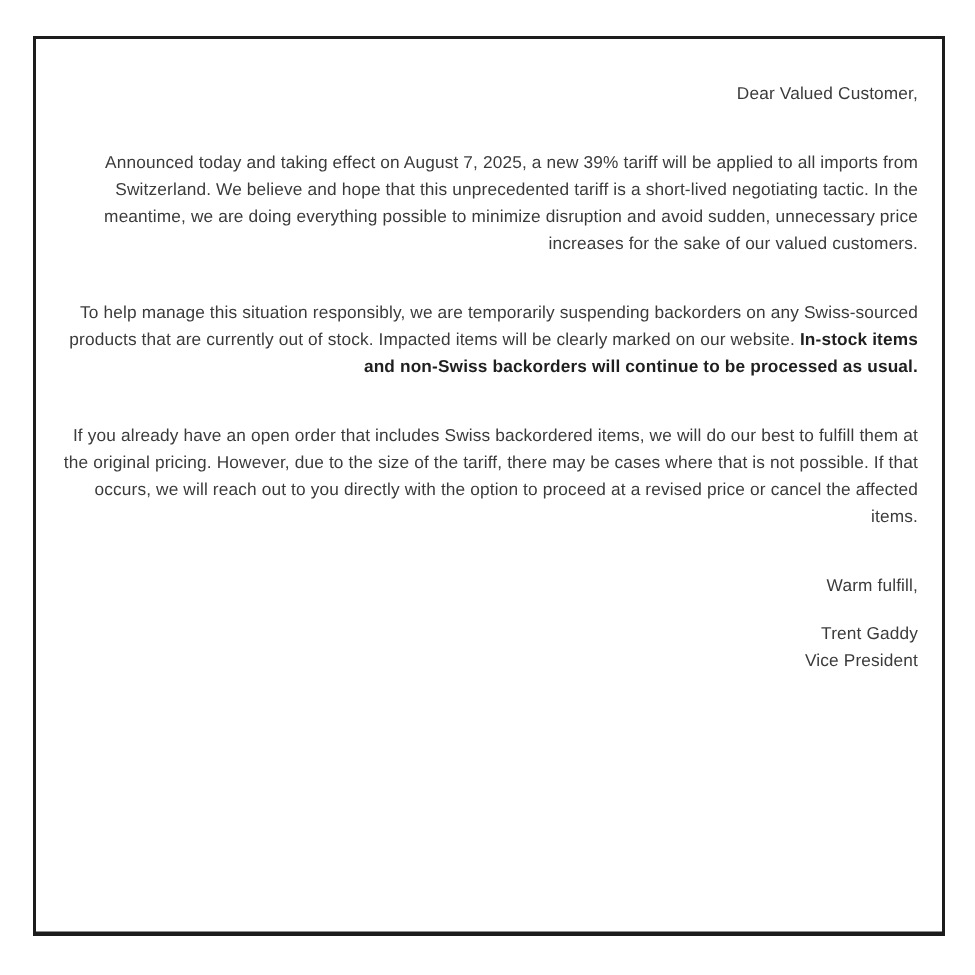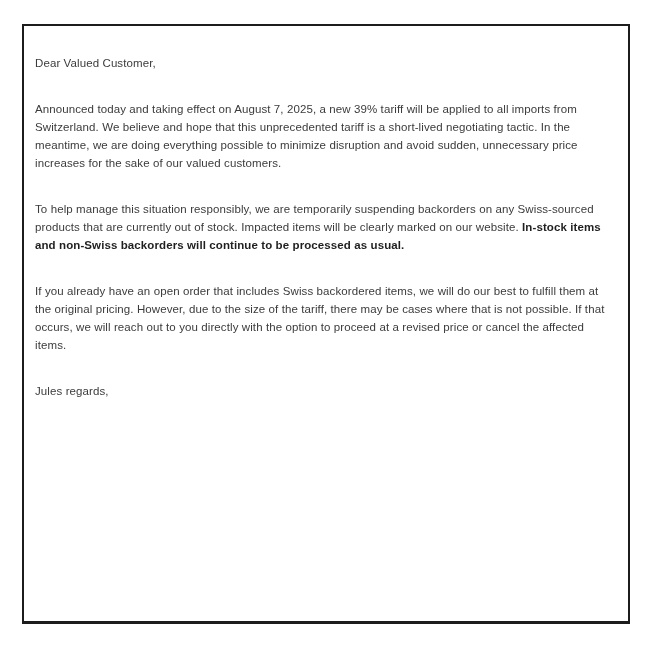--- a/index.html
+++ b/index.html
@@ -22,20 +22,21 @@
     border-bottom-width: 3px;
     padding: 28px 16px 20px 11px;
     overflow: hidden;
   }
   .letter-page p {
     margin: 0 0 28px 0;
     font-size: 11.5px;
     line-height: 18px;
     color: #3b3b3b;
     letter-spacing: 0.1px;
+    text-align: right;
   }
   .letter-page p strong {
     color: #1f1f1f;
     font-weight: bold;
   }
   .letter-page p.closing {
     margin-bottom: 14px;
   }
   .signature-block p {
     margin: 0;
@@ -48,17 +49,19 @@
   <p>Dear Valued Customer,</p>
 
 
   <p>Announced today and taking effect on August 7, 2025, a new 39% tariff will be applied to all imports from Switzerland. We believe and hope that this unprecedented tariff is a short-lived negotiating tactic. In the meantime, we are doing everything possible to minimize disruption and avoid sudden, unnecessary price increases for the sake of our valued customers.</p>
 
   <p><span>To help manage this situation responsibly, we are temporarily suspending backorders on any Swiss-sourced products that are currently out of stock. Impacted items will be clearly marked on our website. </span><strong>In-stock items and non-Swiss backorders will continue to be processed as usual.</strong></p>
 
   <p>If you already have an open order that includes Swiss backordered items, we will do our best to fulfill them at the original pricing. However, due to the size of the tariff, there may be cases where that is not possible. If that occurs, we will reach out to you directly with the option to proceed at a revised price or cancel the affected items.</p>
 
 
-  <p class="closing">Jules regards,</p>
+  <p class="closing">Warm fulfill,</p>
 
   <div class="signature-block">
+    <p>Trent Gaddy</p>
+    <p>Vice President</p>
   </div>
 </div>
 
 </body></html>

